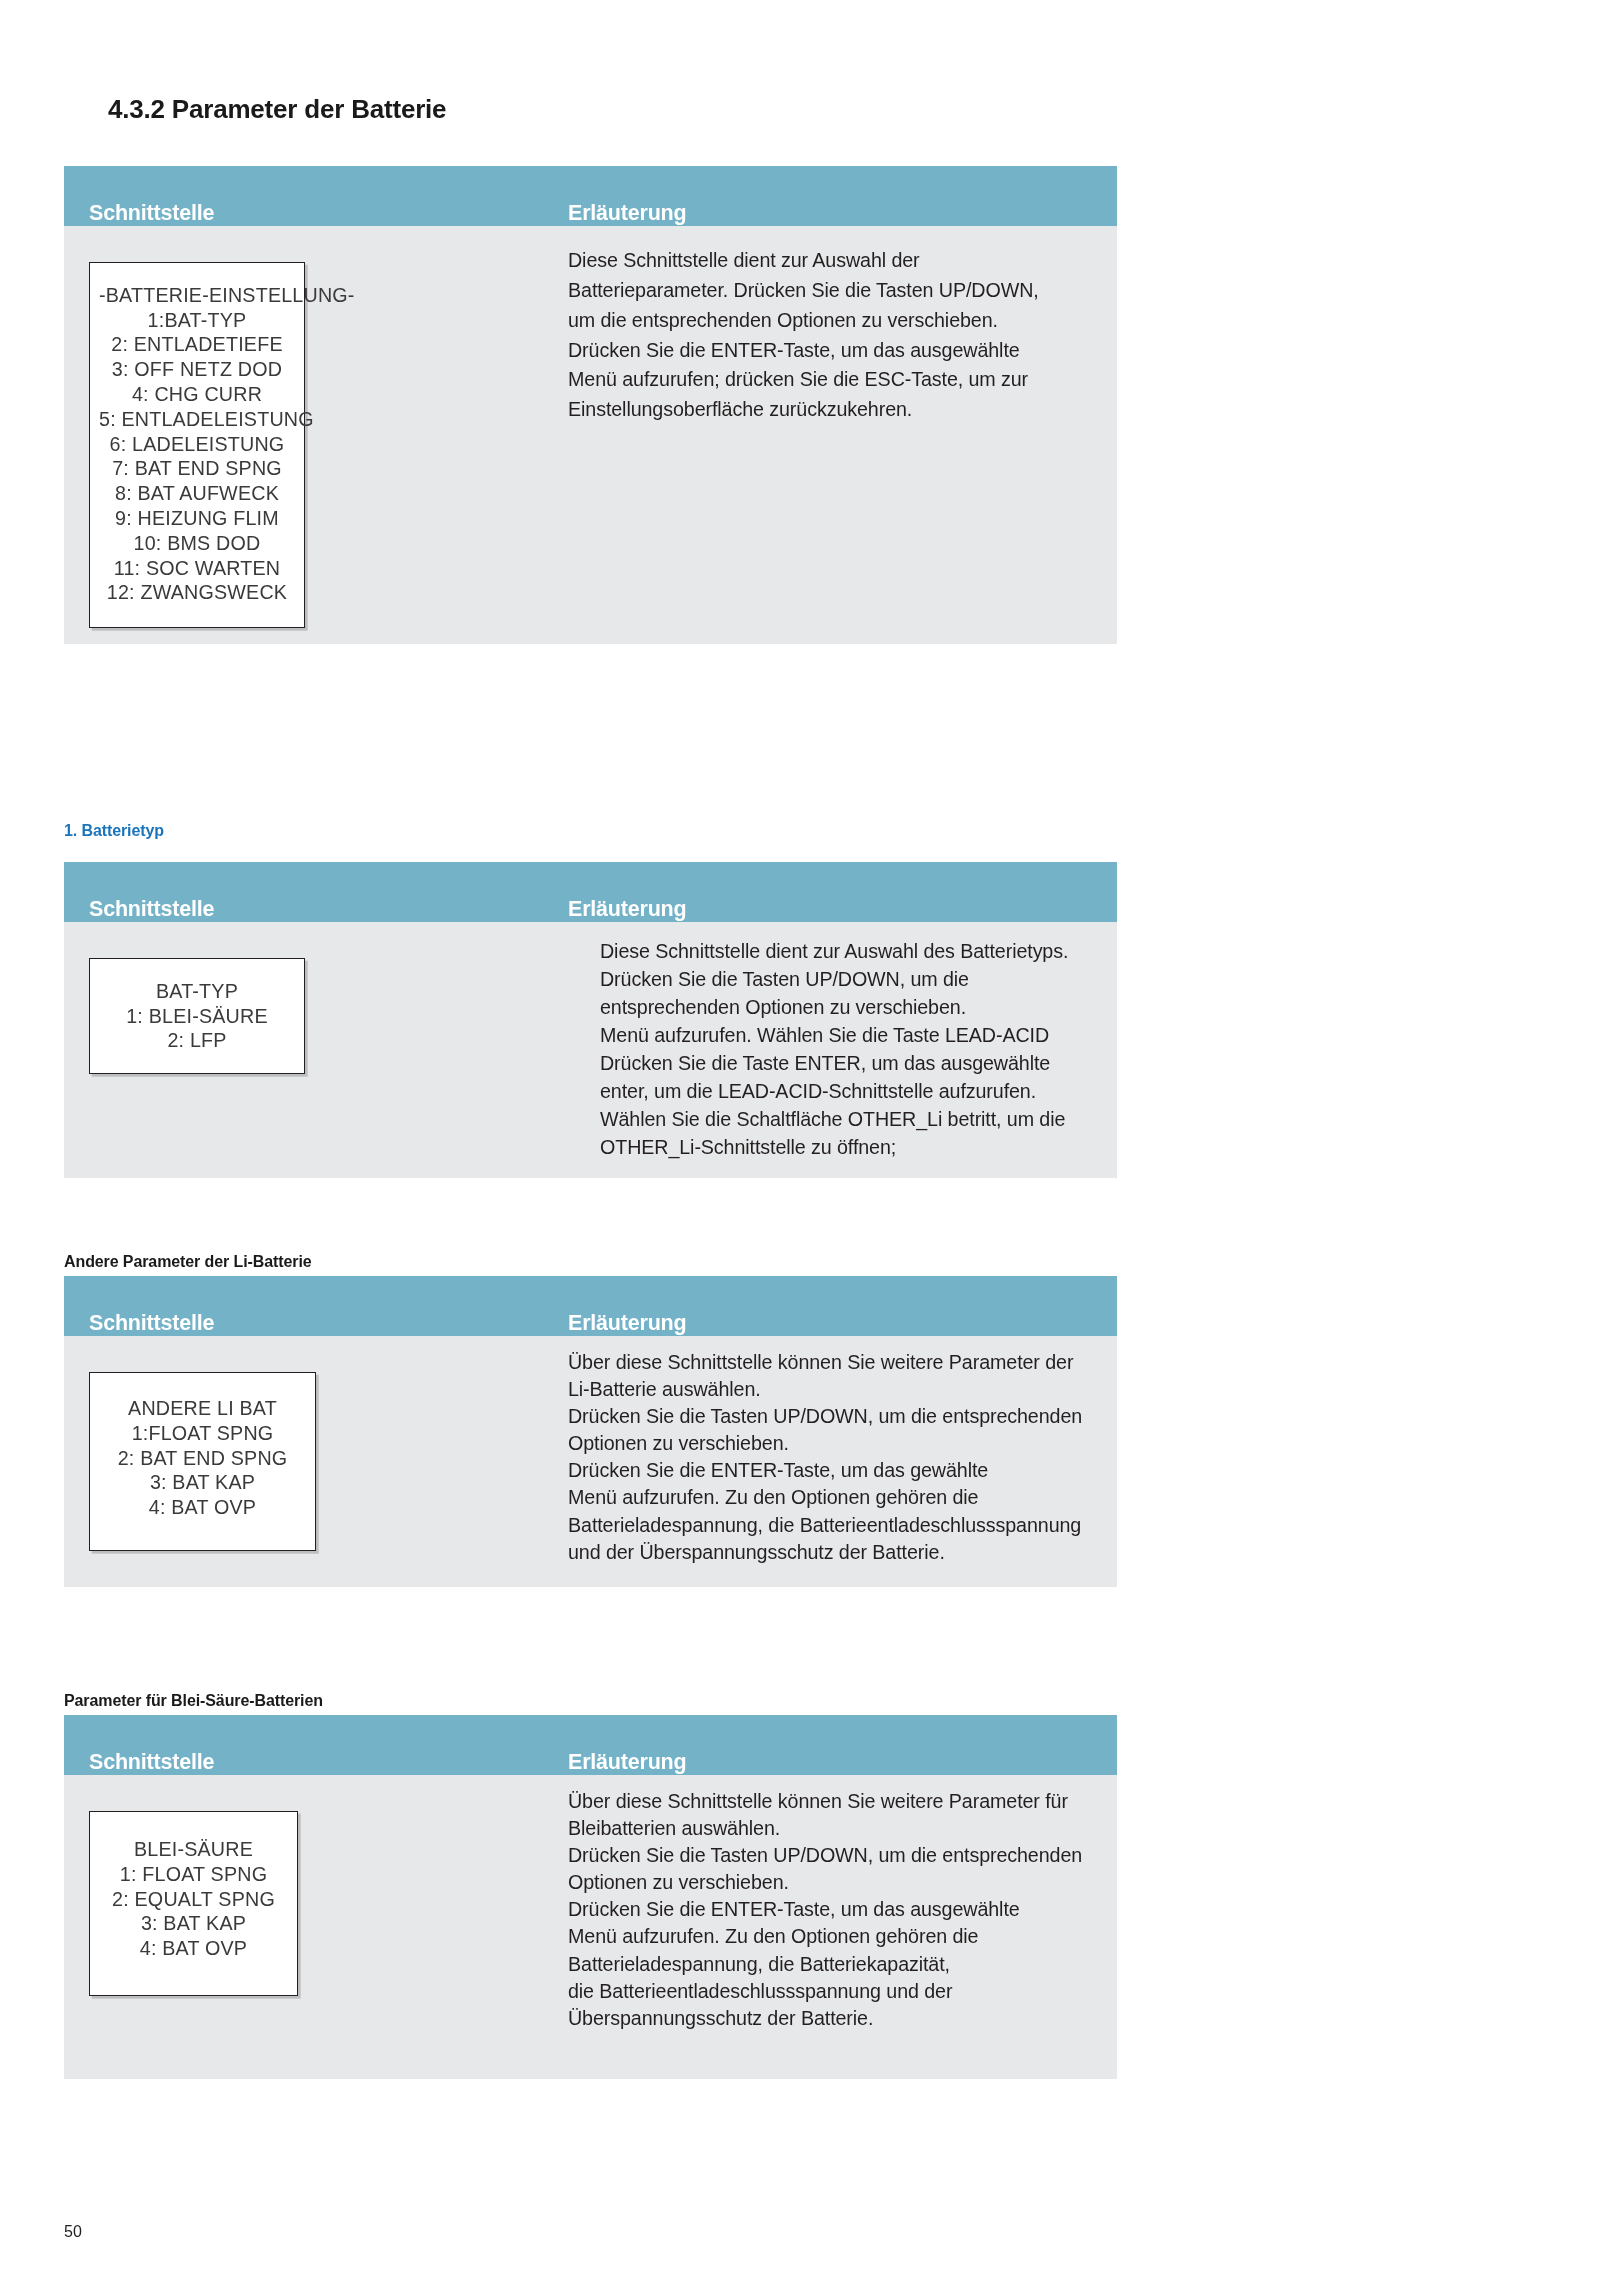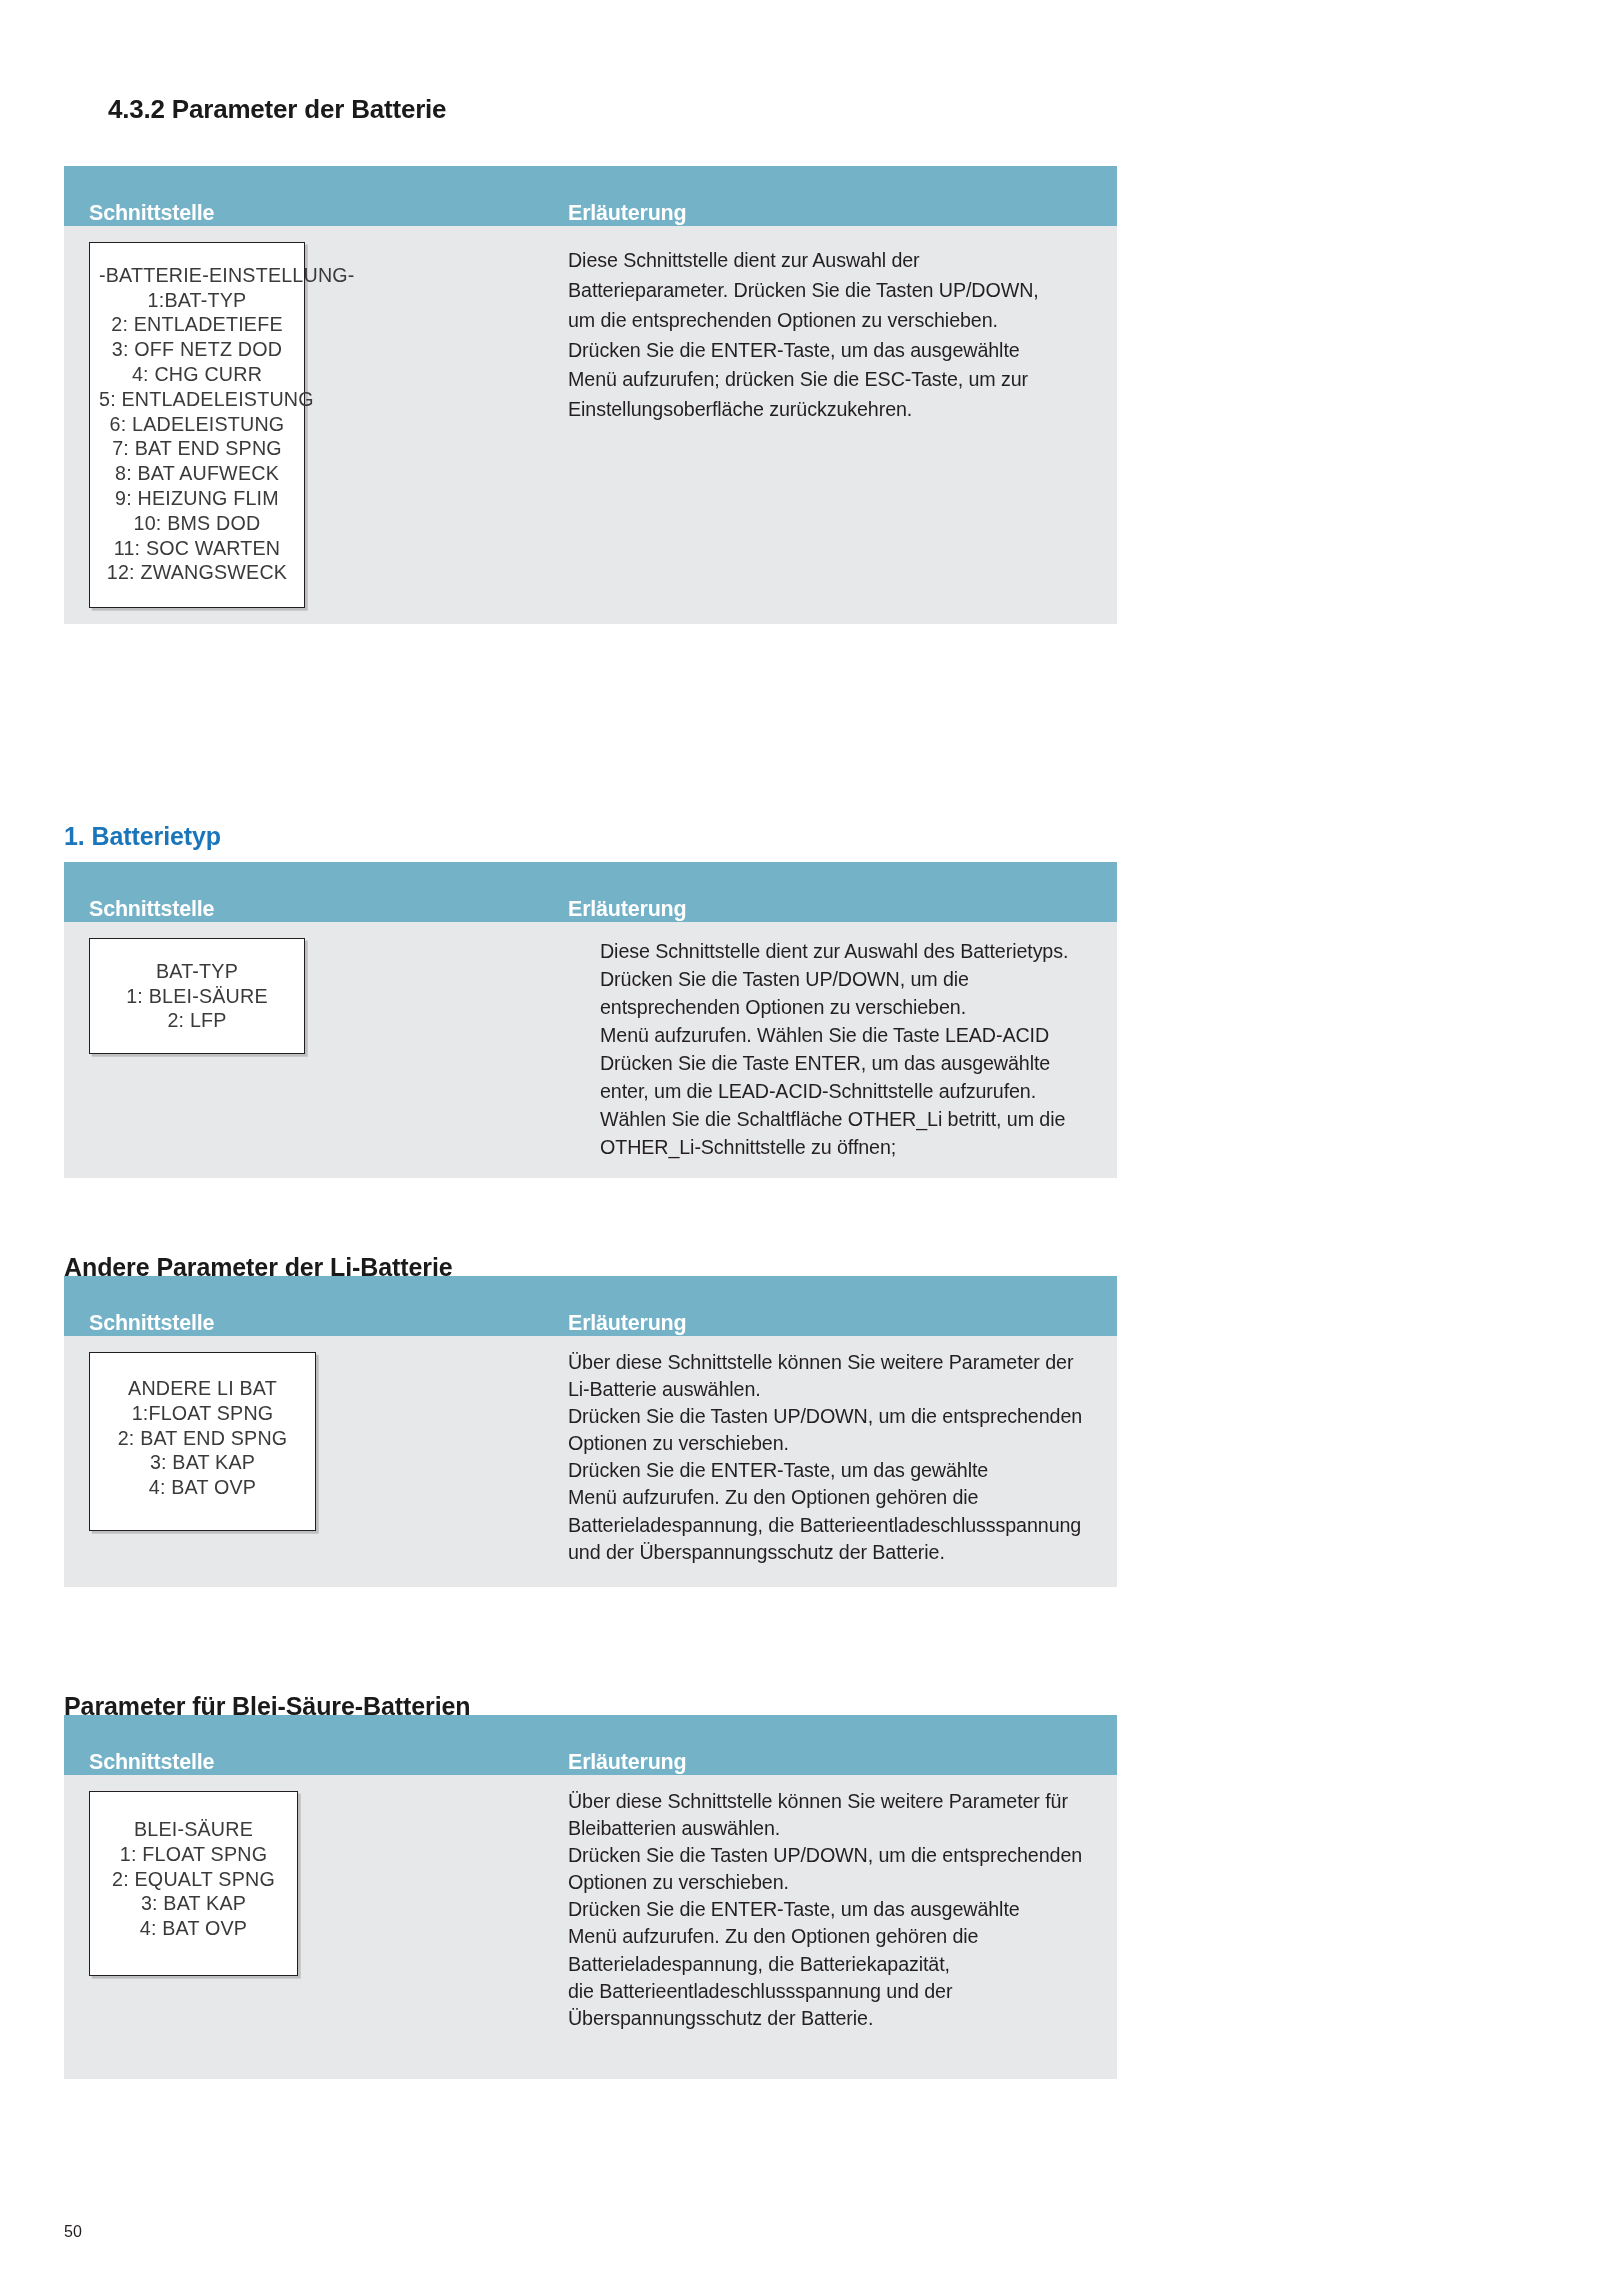--- a/index.html
+++ b/index.html
@@ -32,21 +32,21 @@
     letter-spacing: -0.2px;
     color: #1a1a1a;
     font-family: "Liberation Sans", sans-serif;
     margin-left: 44px;
   }
 
   
   .sub-heading {
     position: absolute;
     left: 64px;
-    font-size: 25px;
+    font-size: 16px;
     font-weight: bold;
     letter-spacing: -0.1px;
   }
   .sub-heading.blue { color: #1b75bb; }
   .sub-heading.dark { color: #1a1a1a; margin-top: 20px; }
 
   
   .tbl {
     position: absolute;
     left: 64px;
@@ -89,20 +89,21 @@
   .lcd {
     background: #ffffff;
     border: 1.8px solid #231f20;
     box-shadow: 2.7px 2.7px 0 rgba(0,0,0,0.18);
     margin-left: 25px;
     text-align: center;
     font-family: "Liberation Sans", sans-serif;
     font-size: 19.7px;
     color: #3a3a3a;
     letter-spacing: 0.2px;
+    margin-top: 20px;
   }
   .lcd .line {
     line-height: 1.26;
     white-space: nowrap;
   }
 
   
   .expl {
     font-size: 19.7px;
     color: #231f20;

